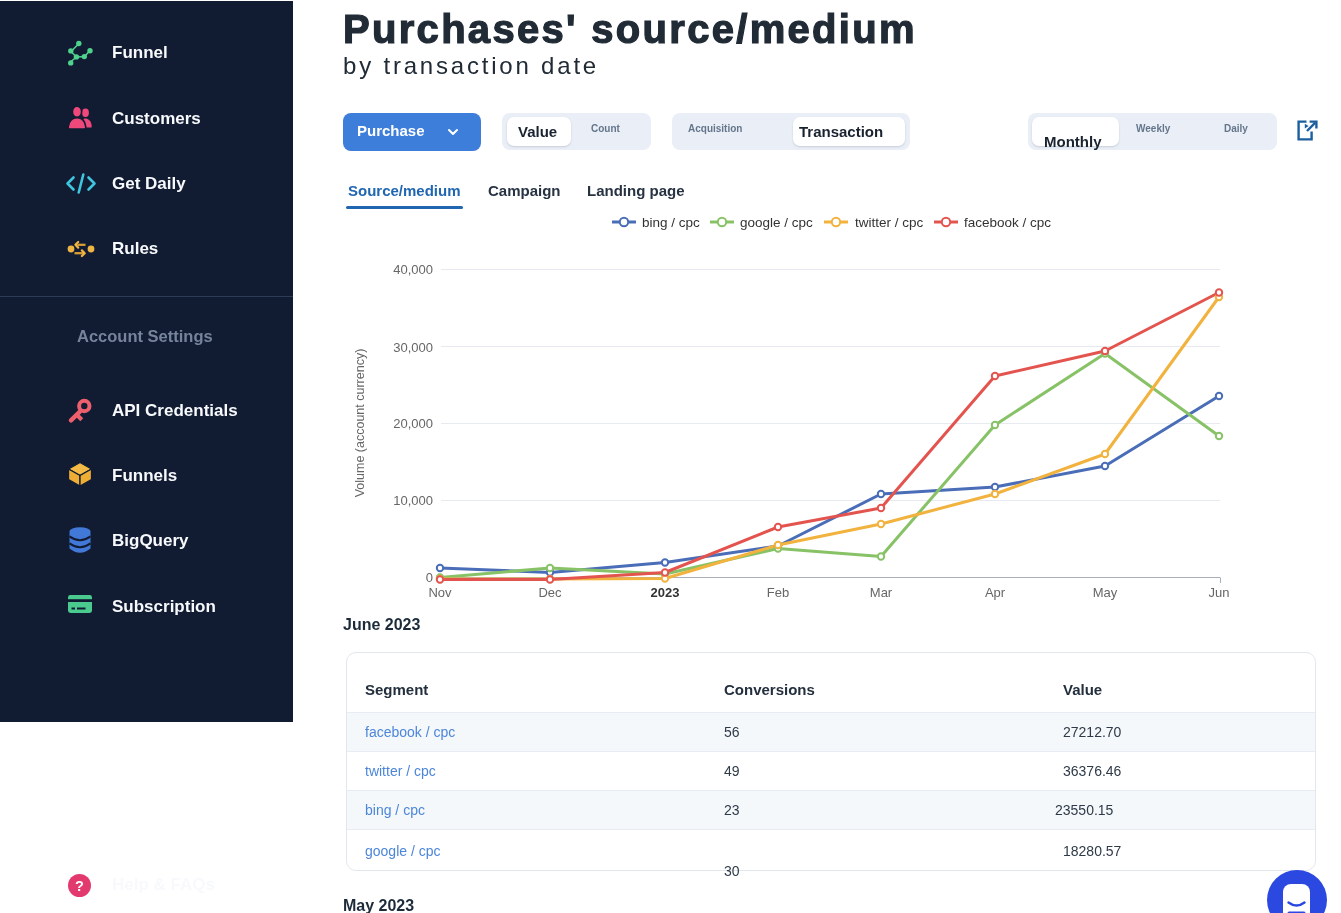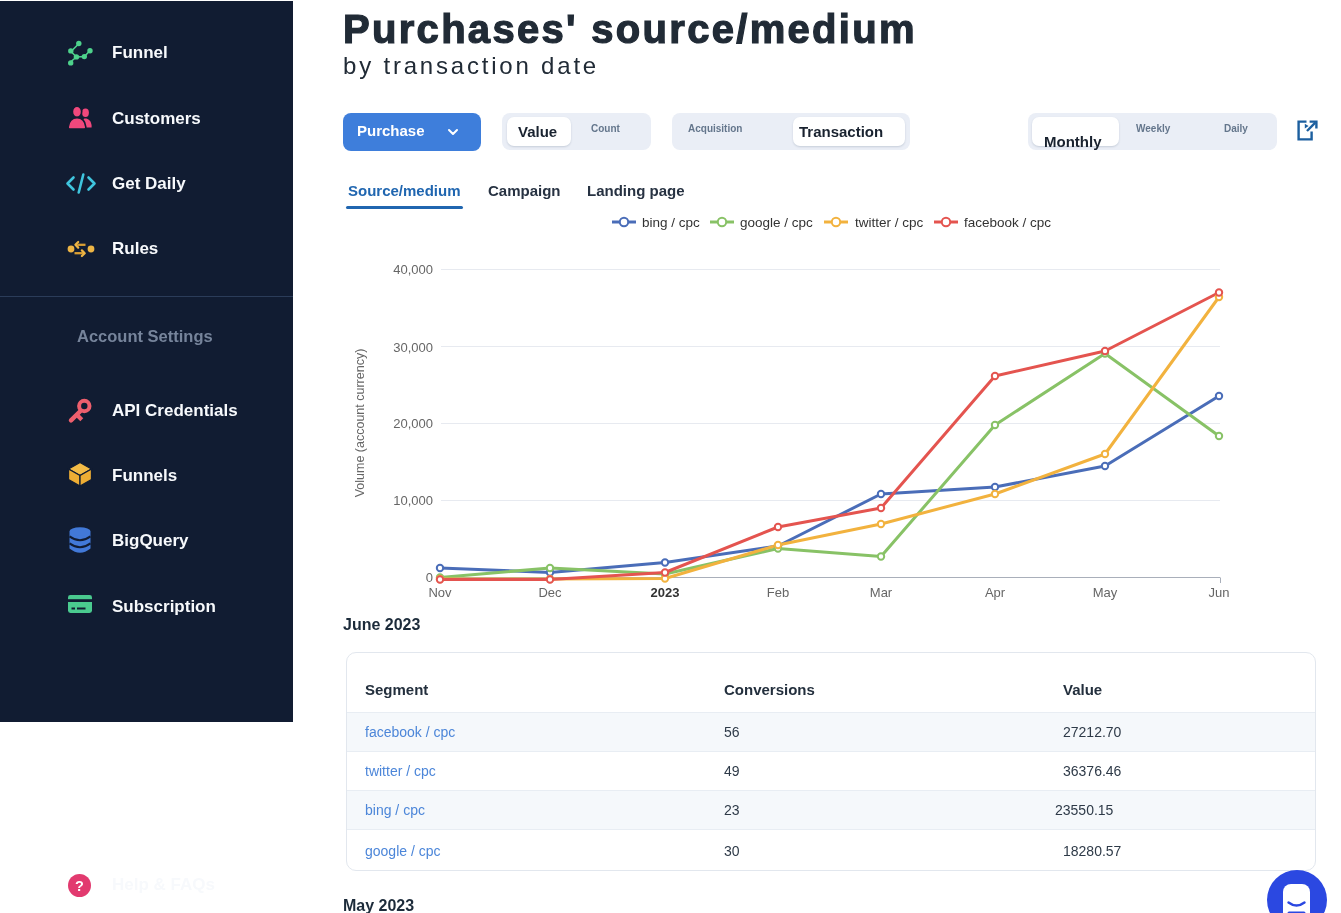--- a/index.html
+++ b/index.html
@@ -178,21 +178,21 @@
       <span class="abs tnum" style="left:377px;">49</span>
       <span class="abs tnum" style="left:716px;">36376.46</span>
     </div>
     <div class="abs trow" style="left:0;top:137px;width:968px;height:39px;background:#f5f8fb;border-top:1px solid #e8edf3;">
       <span class="abs tlink" style="left:18px;">bing / cpc</span>
       <span class="abs tnum" style="left:377px;">23</span>
       <span class="abs tnum" style="left:708px;">23550.15</span>
     </div>
     <div class="abs trow" style="left:0;top:176px;width:968px;height:42px;border-top:1px solid #e8edf3;border-radius:0 0 10px 10px;">
       <span class="abs tlink" style="left:18px;">google / cpc</span>
-      <span class="abs tnum" style="left:377px;">30</span>
+      <span class="abs tnum" style="left:377px;margin-top:20px;">30</span>
       <span class="abs tnum" style="left:716px;">18280.57</span>
     </div>
   </div>
 
   <div class="abs" style="left:343px;top:897px;font-size:16px;font-weight:700;color:#1c2b3a;">May 2023</div>
 
   <div class="abs" style="left:1267px;top:870px;width:60px;height:60px;border-radius:50%;background:#2b48e1;overflow:hidden;">
     <svg class="abs" style="left:16px;top:14px;" width="30" height="46" viewBox="0 0 30 46">
       <rect x="0" y="0" width="27" height="40" rx="8" fill="#fff"></rect>
       <path d="M5.5 18.5 Q13.5 24.5 21.5 18.5" stroke="#2b48e1" stroke-width="2.4" fill="none" stroke-linecap="round"></path>

